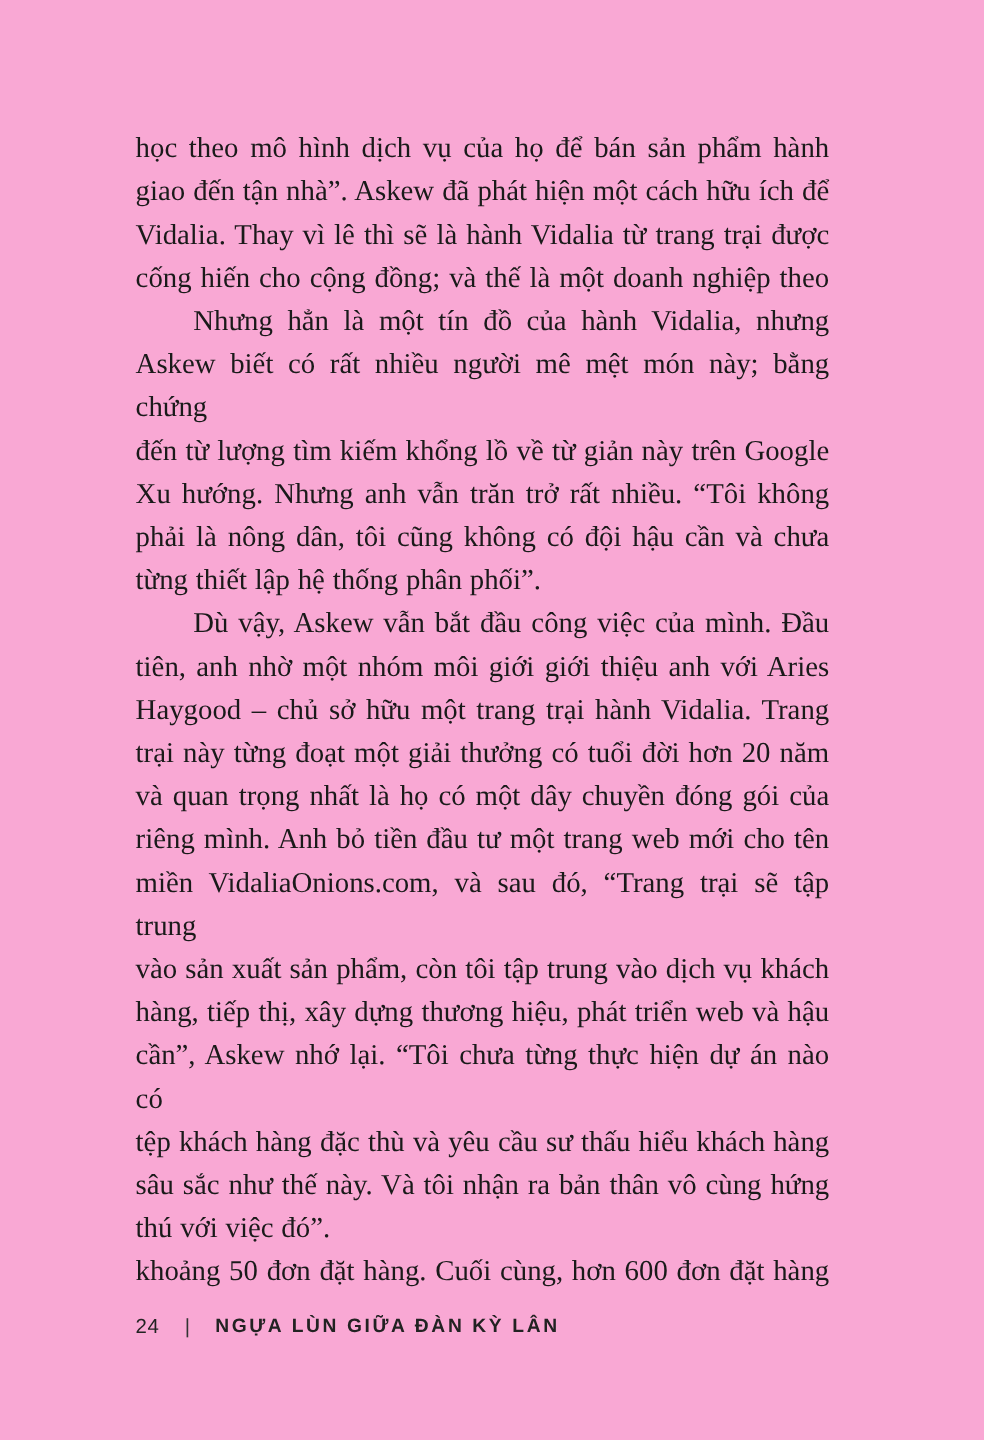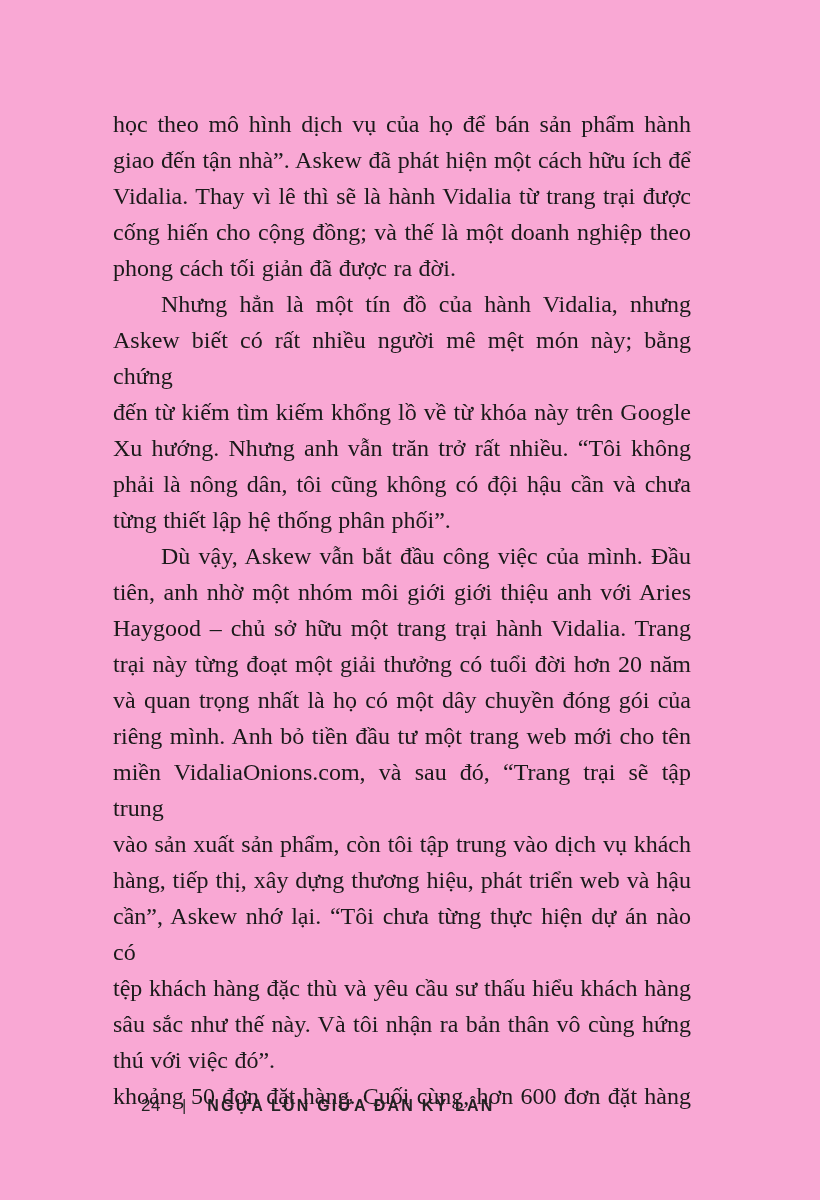--- a/index.html
+++ b/index.html
@@ -34,21 +34,20 @@
     top: 1096px;
     display: flex;
     align-items: center;
     font-family: "Liberation Sans", sans-serif;
     color: #222222;
   }
   .footer .page-number {
     font-size: 17px;
     font-weight: 400;
     letter-spacing: 0.5px;
-    margin-left: 28px;
   }
   .footer .separator {
     margin: 0 21px;
     font-size: 17px;
     font-weight: 400;
     color: #333333;
   }
   .footer .book-title {
     font-size: 16px;
     font-weight: 700;
@@ -60,27 +59,26 @@
 
 <div class="page">
 
   <div class="content">
 
     <div class="paragraph">
       <div class="line">học theo mô hình dịch vụ của họ để bán sản phẩm hành</div>
       <div class="line">giao đến tận nhà”. Askew đã phát hiện một cách hữu ích để</div>
       <div class="line">Vidalia. Thay vì lê thì sẽ là hành Vidalia từ trang trại được</div>
       <div class="line">cống hiến cho cộng đồng; và thế là một doanh nghiệp theo</div>
-      <div class="line last">phong cách tối giản đã được ra đời.</div>
     </div>
 
     <div class="paragraph">
       <div class="line indent">Nhưng hẳn là một tín đồ của hành Vidalia, nhưng</div>
       <div class="line">Askew biết có rất nhiều người mê mệt món này; bằng chứng</div>
-      <div class="line">đến từ kiếm tìm kiếm khổng lồ về từ khóa này trên Google</div>
+      <div class="line">đến từ lượng tìm kiếm khổng lồ về từ giản này trên Google</div>
       <div class="line">Xu hướng. Nhưng anh vẫn trăn trở rất nhiều. “Tôi không</div>
       <div class="line">phải là nông dân, tôi cũng không có đội hậu cần và chưa</div>
       <div class="line last">từng thiết lập hệ thống phân phối”.</div>
     </div>
 
     <div class="paragraph">
       <div class="line indent">Dù vậy, Askew vẫn bắt đầu công việc của mình. Đầu</div>
       <div class="line">tiên, anh nhờ một nhóm môi giới giới thiệu anh với Aries</div>
       <div class="line">Haygood – chủ sở hữu một trang trại hành Vidalia. Trang</div>
       <div class="line">trại này từng đoạt một giải thưởng có tuổi đời hơn 20 năm</div>

